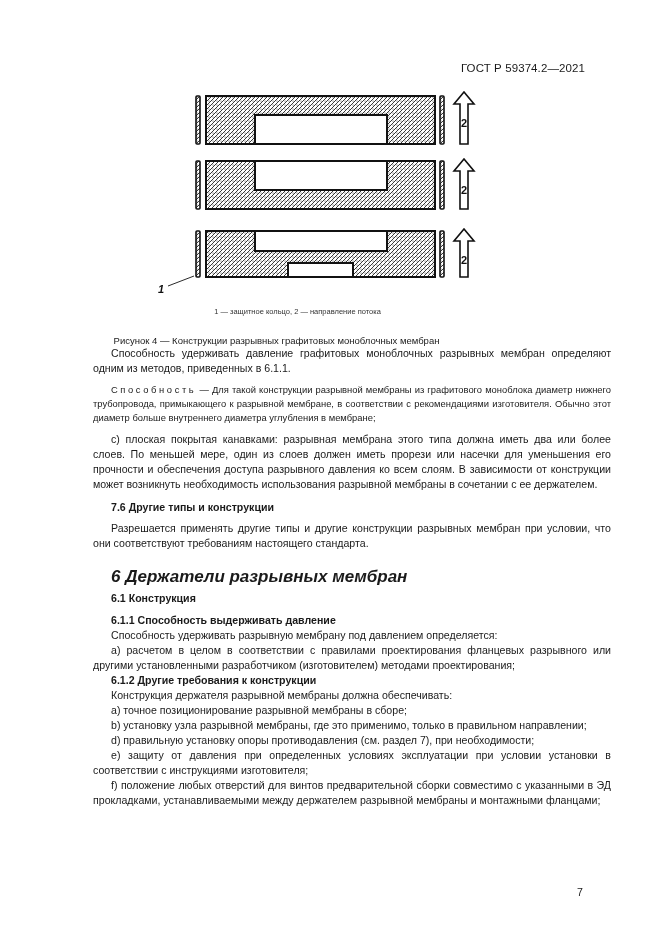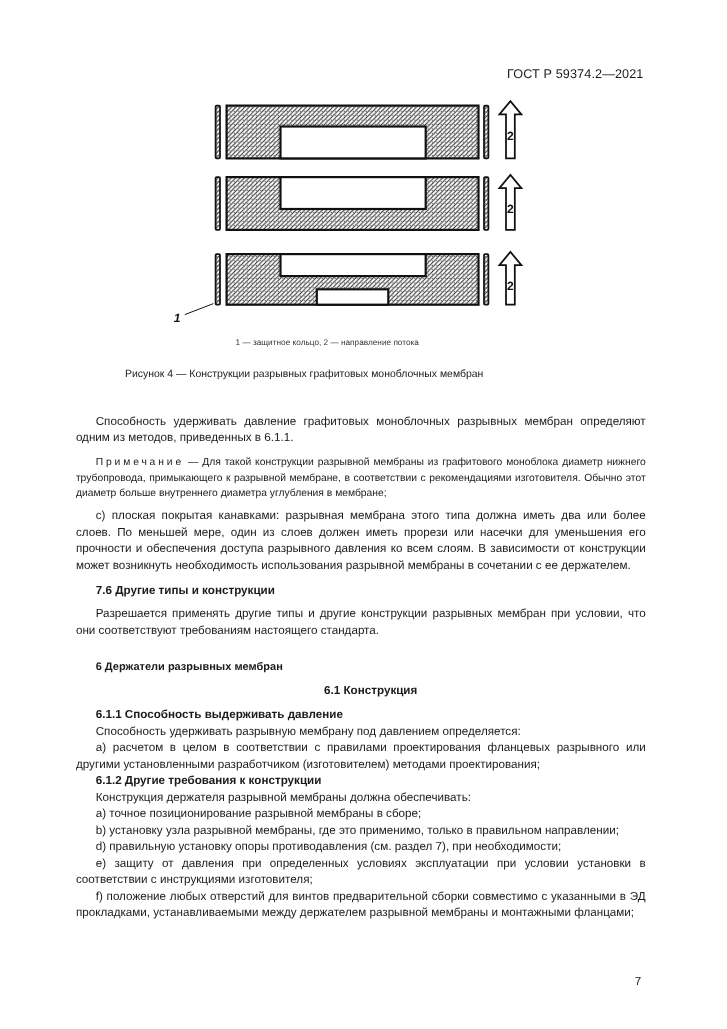--- a/index.html
+++ b/index.html
@@ -7,21 +7,21 @@
          font-family: "Liberation Sans", sans-serif; color: #1a1a1a; }
   .header { position: absolute; top: 62px; right: 76px; font-weight: normal; font-size: 11.5px; letter-spacing: 0.1px; }
   .figure { position: absolute; left: 0; top: 0; width: 661px; height: 330px; }
   .fig-legend { position: absolute; top: 307px; left: 0; width: 595px; text-align: center; font-size: 7.5px; color: #333; }
   .fig-caption { position: absolute; top: 335px; left: 0; width: 553px; text-align: center; font-size: 9.5px; }
   .body { position: absolute; left: 69px; width: 518px; font-size: 10.6px; line-height: 15px; }
   .p { text-align: justify; text-indent: 18px; margin: 0; }
   .note { font-size: 9.4px; line-height: 14px; text-align: justify; text-indent: 18px; margin: 0; }
   .spaced { letter-spacing: 2.6px; }
   .h2 { font-weight: bold; font-size: 10.6px; margin: 0; padding-left: 18px; }
-  .h1 { font-weight: bold; font-size: 10px; margin: 0; padding-left: 18px; }
+  .h1 { font-weight: bold; font-size: 17px; margin: 0; padding-left: 18px; font-style: italic; }
   .pageno { position: absolute; top: 886px; right: 78px; font-size: 10.6px; }
 </style>
 </head>
 <body>
 
 <div class="header">ГОСТ Р 59374.2—2021</div>
 
 <svg class="figure" viewBox="0 0 661 330" xmlns="http://www.w3.org/2000/svg">
   <defs>
     <pattern id="hatch" patternUnits="userSpaceOnUse" width="4" height="4">
@@ -61,30 +61,30 @@
     <text x="464" y="127" text-anchor="middle">2</text>
     <text x="464" y="194" text-anchor="middle">2</text>
     <text x="464" y="264" text-anchor="middle">2</text>
     <text x="158" y="293" font-style="italic">1</text>
   </g>
 </svg>
 
 <div class="fig-legend">1 — защитное кольцо, 2 — направление потока</div>
 <div class="fig-caption">Рисунок 4 — Конструкции разрывных графитовых моноблочных мембран</div>
 
-<div class="body" style="top:376px;">
+<div class="body" style="top:346px;margin-left:24px;">
   <p class="p">Способность удерживать давление графитовых моноблочных разрывных мембран определяют одним из методов, приведенных в 6.1.1.</p>
   <p class="note" style="margin-top:7px;">
-    <span class="spaced">Примечание</span><span> — Для такой конструкции разрывной мембраны из графитового моноблока диаметр нижнего трубопровода, примыкающего к разрывной мембране, в соответствии с рекомендациями изготовителя. Обычно этот диаметр больше внутреннего диаметра углубления в мембране;</span>
+    <span class="spaced">Способность</span><span> — Для такой конструкции разрывной мембраны из графитового моноблока диаметр нижнего трубопровода, примыкающего к разрывной мембране, в соответствии с рекомендациями изготовителя. Обычно этот диаметр больше внутреннего диаметра углубления в мембране;</span>
   </p>
   <p class="p" style="margin-top:7px;">c) плоская покрытая канавками: разрывная мембрана этого типа должна иметь два или более слоев. По меньшей мере, один из слоев должен иметь прорези или насечки для уменьшения его прочности и обеспечения доступа разрывного давления ко всем слоям. В зависимости от конструкции может возникнуть необходимость использования разрывной мембраны в сочетании с ее держателем.</p>
   <p class="h2" style="margin-top:8px;">7.6 Другие типы и конструкции</p>
   <p class="p" style="margin-top:6px;">Разрешается применять другие типы и другие конструкции разрывных мембран при условии, что они соответствуют требованиям настоящего стандарта.</p>
   <p class="h1" style="margin-top:18px;">6 Держатели разрывных мембран</p>
-  <p class="h2" style="margin-top:7px;text-align:center;">6.1 Конструкция</p>
+  <p class="h2" style="margin-top:7px;">6.1 Конструкция</p>
   <p class="h2" style="margin-top:7px;">6.1.1 Способность выдерживать давление</p>
   <p class="p">Способность удерживать разрывную мембрану под давлением определяется:</p>
   <p class="p">a) расчетом в целом в соответствии с правилами проектирования фланцевых разрывного или другими установленными разработчиком (изготовителем) методами проектирования;</p>
   <p class="h2">6.1.2 Другие требования к конструкции</p>
   <p class="p">Конструкция держателя разрывной мембраны должна обеспечивать:</p>
   <p class="p">a) точное позиционирование разрывной мембраны в сборе;</p>
   <p class="p">b) установку узла разрывной мембраны, где это применимо, только в правильном направлении;</p>
   <p class="p">d) правильную установку опоры противодавления (см. раздел 7), при необходимости;</p>
   <p class="p">e) защиту от давления при определенных условиях эксплуатации при условии установки в соответствии с инструкциями изготовителя;</p>
   <p class="p">f) положение любых отверстий для винтов предварительной сборки совместимо с указанными в ЭД прокладками, устанавливаемыми между держателем разрывной мембраны и монтажными фланцами;</p>

